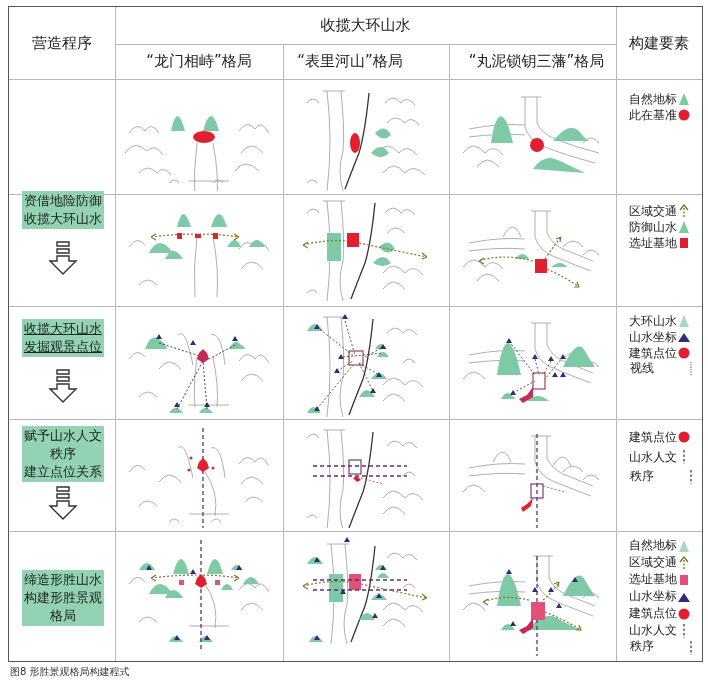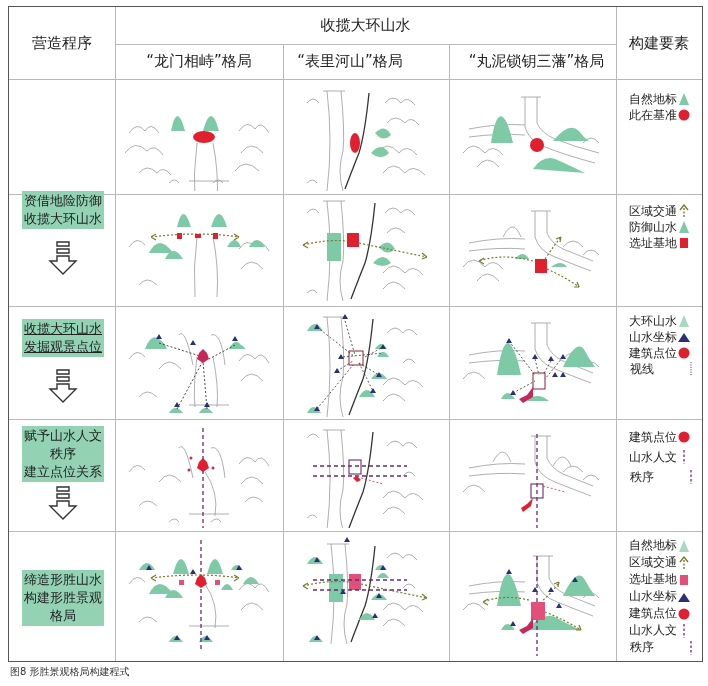--- a/index.html
+++ b/index.html
@@ -14,21 +14,21 @@
          font-size: 15px; color: #222; white-space: nowrap; }
   .step { position: absolute; left: 4px; width: 100px; display: flex; flex-direction: column;
           align-items: center; }
   .step-label { background: #93d3b4; font-size: 13px; line-height: 18px; text-align: center;
                 padding: 1px 2px; color: #1e1e1e; }
   .arrow { margin-top: 12px; width: 32px; height: 34px; }
   .cell { position: absolute; }
   .cell svg { width: 100%; height: 100%; display: block; }
   .legend { position: absolute; left: 0; width: 86px; font-size: 12px; line-height: 16px; }
   .lg-row { display: flex; align-items: center; justify-content: center; padding-left: 6px; padding-right: 4px; }
-  .lg-sub { text-align: center; padding-right: 22px; }
+  .lg-sub { text-align: center; padding-right: 22px; font-family: Liberation Mono, monospace; }
   .lg-icon { width: 14px; height: 14px; display: inline-block; }
   .caption { position: absolute; left: 10px; top: 665px; font-size: 10px; color: #333; }
 </style>
 </head>
 <body>
 
 <div class="table">
 
   <div class="vline" style="left:106px;top:0;height:654px;"></div>
   <div class="vline" style="left:274px;top:37px;height:617px;"></div>

